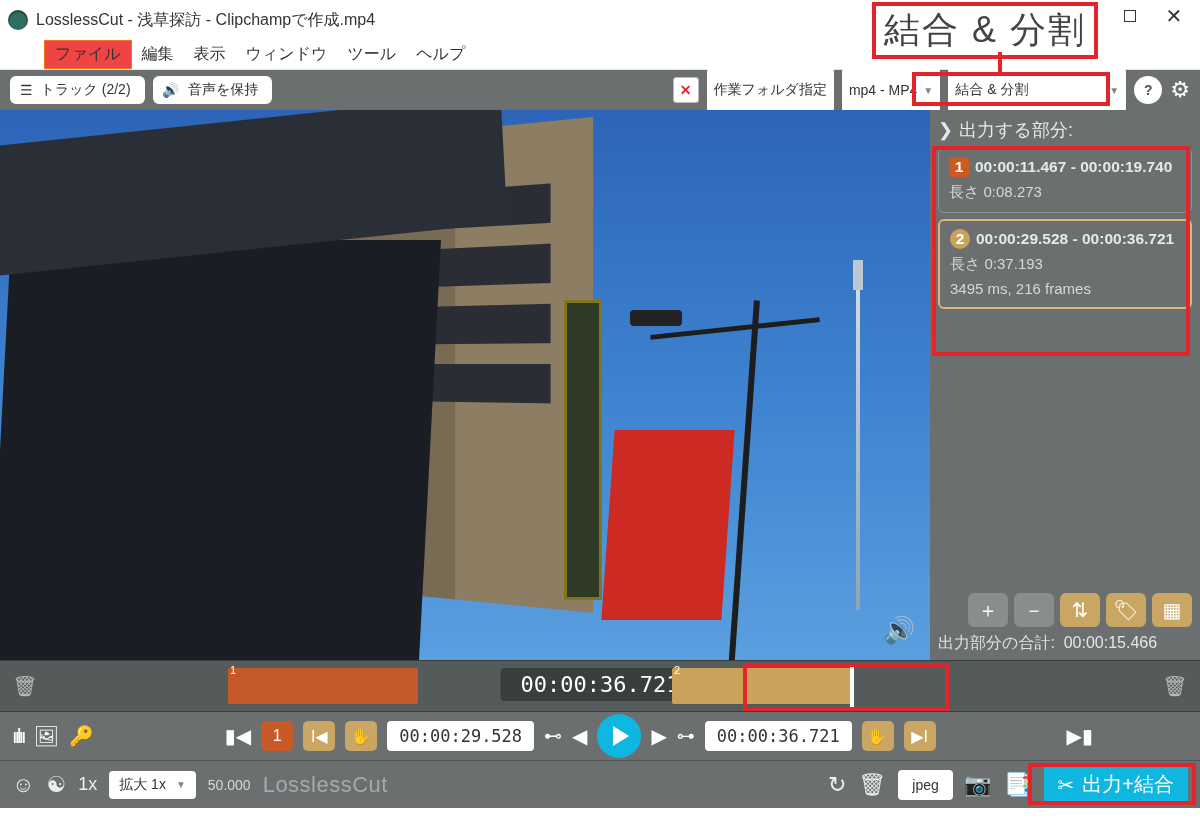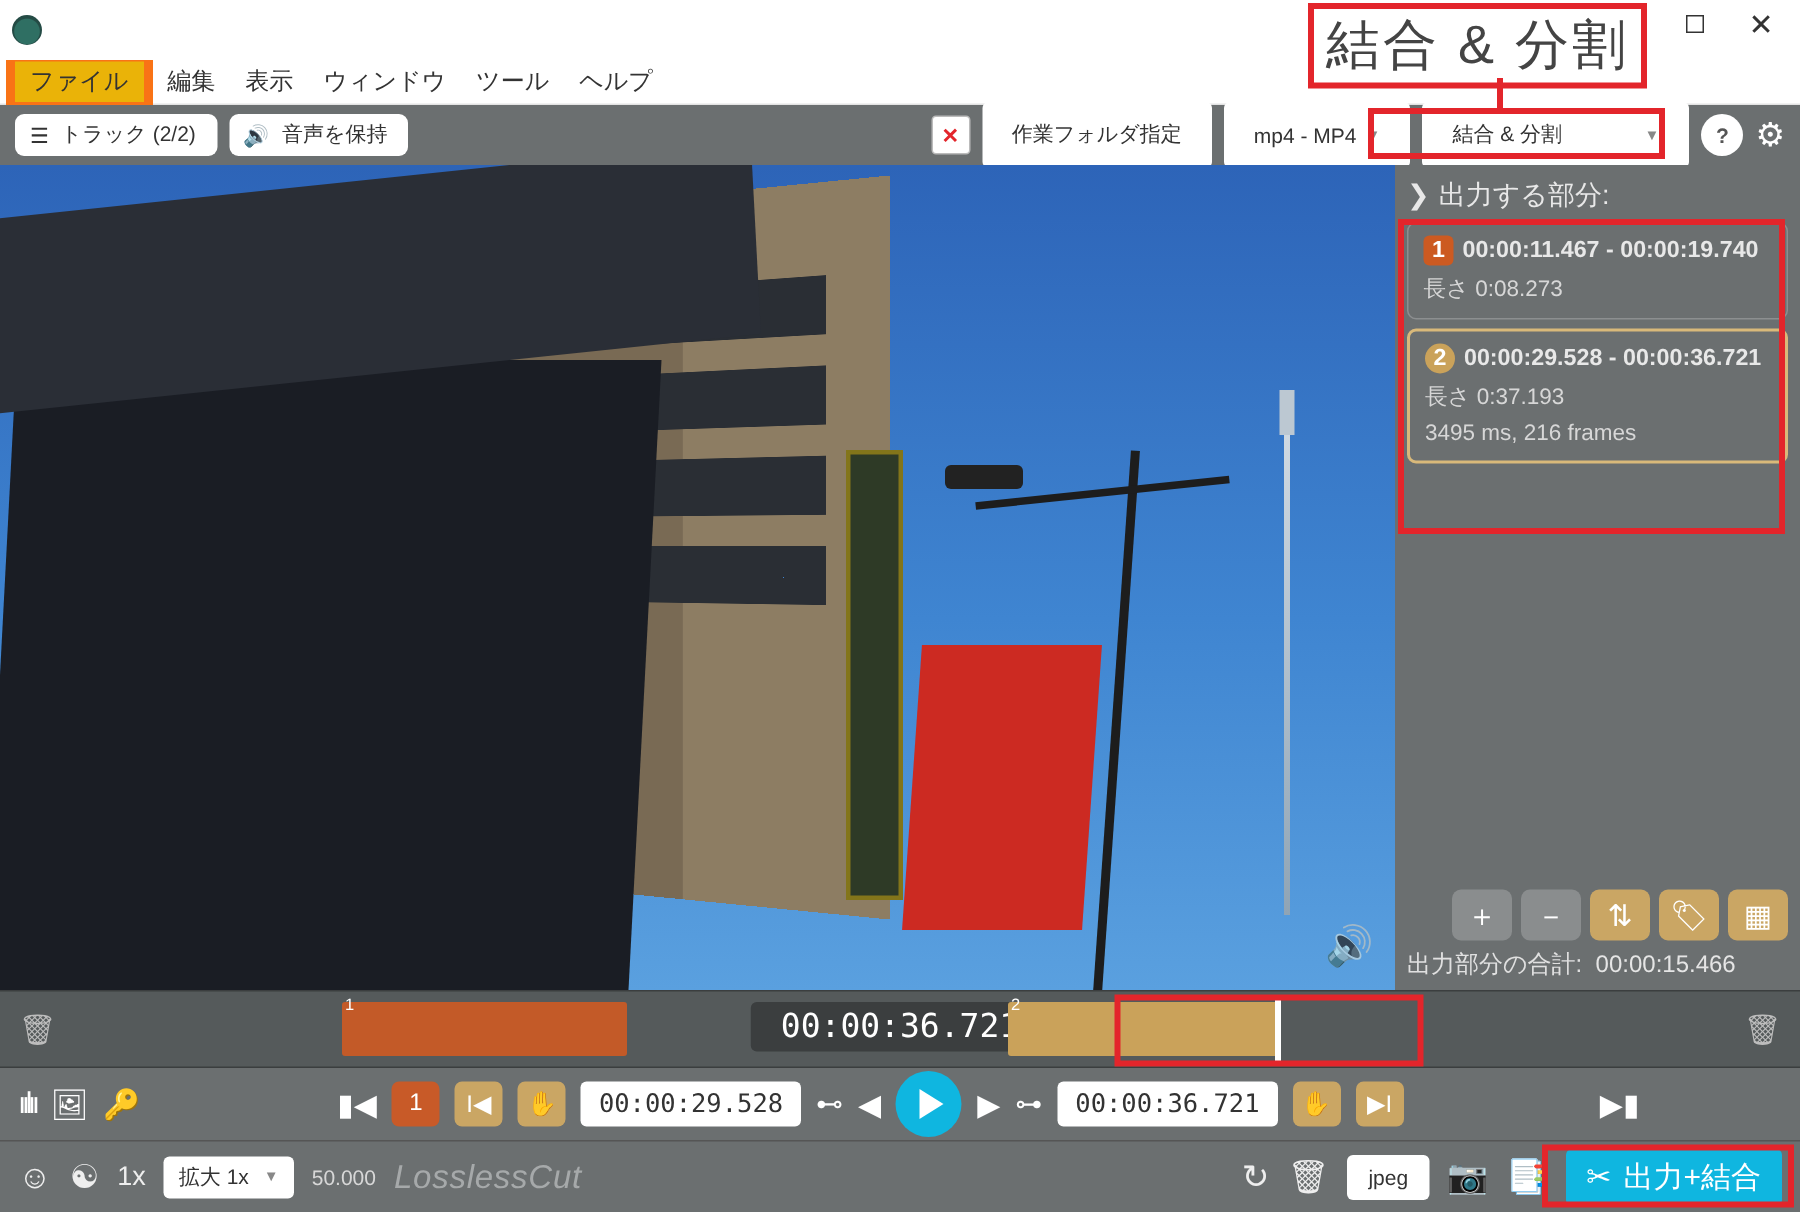--- a/index.html
+++ b/index.html
@@ -12,29 +12,29 @@
   .titlebar .win-ctrls { position: absolute; right: 4px; top: 0; display: flex; }
   .titlebar .win-ctrls span { width: 44px; height: 32px; display: flex; align-items: center; justify-content: center; font-size: 16px; }
   .titlebar .win-ctrls .sq { width: 12px; height: 12px; border: 1.5px solid #333; }
 
   
   .callout { position: absolute; right: 102px; top: 2px; border: 4px solid #e3252b; padding: 0 8px; font-size: 36px; color: #444; background: #fff; letter-spacing: 2px; font-family: Meiryo, sans-serif; line-height: 1.35; }
 
   
   .menubar { height: 30px; display: flex; align-items: center; padding: 0 4px; background: #fff; border-bottom: 1px solid #e3e3e3; font-size: 16px; }
   .menubar span { padding: 3px 10px; }
-  .menubar span.active { background: #eab308; border: 6px solid #f97316; }
+  .menubar span.active { background: #ef4444; border: 1px solid #f97316; margin-left: 40px; }
 
   
   .toolbar { height: 40px; background: #6b6f70; display: flex; align-items: center; padding: 0 10px; gap: 8px; color: #fff; }
   .pill { background: #fff; color: #333; border-radius: 6px; height: 28px; display: flex; align-items: center; padding: 0 14px 0 10px; gap: 8px; }
   .pill .ic { font-size: 14px; }
   .toolbar .spacer { flex: 1; }
   .toolbar .xbox { width: 26px; height: 26px; border: 1px solid #bbb; background: #fff; color: #e3252b; display:flex; align-items:center; justify-content:center; font-weight:bold; border-radius:3px; }
-  .toolbar .drop { background:#fff; color:#333; height:44px; border-radius:4px; display:flex; align-items:center; padding:0 20px; gap:6px; }
+  .toolbar .drop { background:#fff; color:#333; height:44px; border-radius:4px; display:flex; align-items:center; padding:0 7px; gap:6px; }
   .toolbar .drop .caret { font-size:10px; color:#888; }
   .toolbar .circle { width:28px; height:28px; border-radius:50%; background:#fff; color:#555; display:flex; align-items:center; justify-content:center; font-weight:bold; }
   .toolbar .gear { font-size:22px; }
 
   
   .red-box { position: absolute; border: 4px solid #e3252b; pointer-events: none; }
 
   
   .main { display: flex; height: 550px; background: #000; }
   .preview { width: 930px; position: relative; overflow:hidden; }
@@ -94,31 +94,32 @@
   .bg-gold{background:#caa664;}
   .tc-box{background:#fff;color:#333;height:30px;border-radius:4px;padding:0 12px;display:flex;align-items:center;font-family:monospace;font-size:17px;}
   .play{width:44px;height:44px;border-radius:50%;background:#0fb6e0;display:flex;align-items:center;justify-content:center;}
   .play .tri{width:0;height:0;border-left:16px solid #fff;border-top:10px solid transparent;border-bottom:10px solid transparent;margin-left:4px;}
   .key-ic{font-size:18px;}
 
   
   .bottom{height:48px;background:#6b6f70;display:flex;align-items:center;padding:0 12px;gap:12px;color:#eee;border-top:1px solid #555;}
   .bottom .ic{font-size:22px;}
   .zoom-sel{background:#fff;color:#333;height:28px;border-radius:4px;padding:0 10px;display:flex;align-items:center;gap:10px;}
-  .brand{color:#a6a9aa;font-size:22px;letter-spacing:.5px;font-style:italic;}
+  .brand{color:#a6a9aa;font-size:22px;letter-spacing:.5px;}
   .bottom .spacer{flex:1;}
   .jpeg{background:#fff;color:#333;height:30px;border-radius:4px;padding:0 14px;display:flex;align-items:center;}
   .export{background:#0fb6e0;color:#fff;height:38px;border-radius:4px;padding:0 14px;display:flex;align-items:center;gap:8px;font-size:20px;}
   svg{display:block;}
 </style>
 </head>
 <body>
 
 <div class="titlebar">
   <div class="app-icon"></div>
+  <div class="title-text">LosslessCut - 浅草探訪 - Clipchampで作成.mp4</div>
   <div class="win-ctrls">
     <span>─</span>
     <span>
         <span class="sq"></span>
       </span>
     <span style="font-size:20px;">✕</span>
   </div>
   <div class="callout">結合 &amp; 分割</div>
 </div>
 

